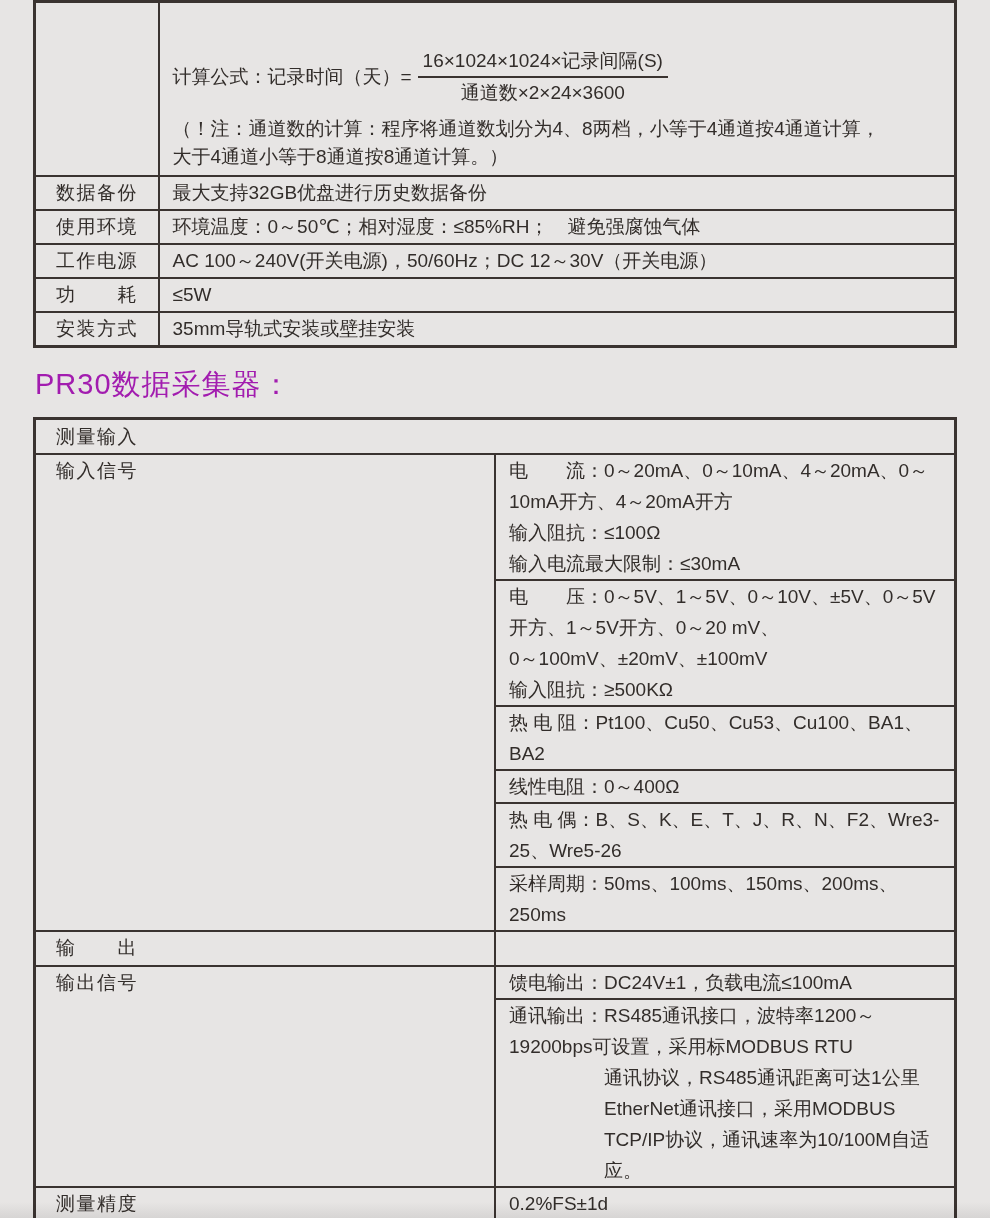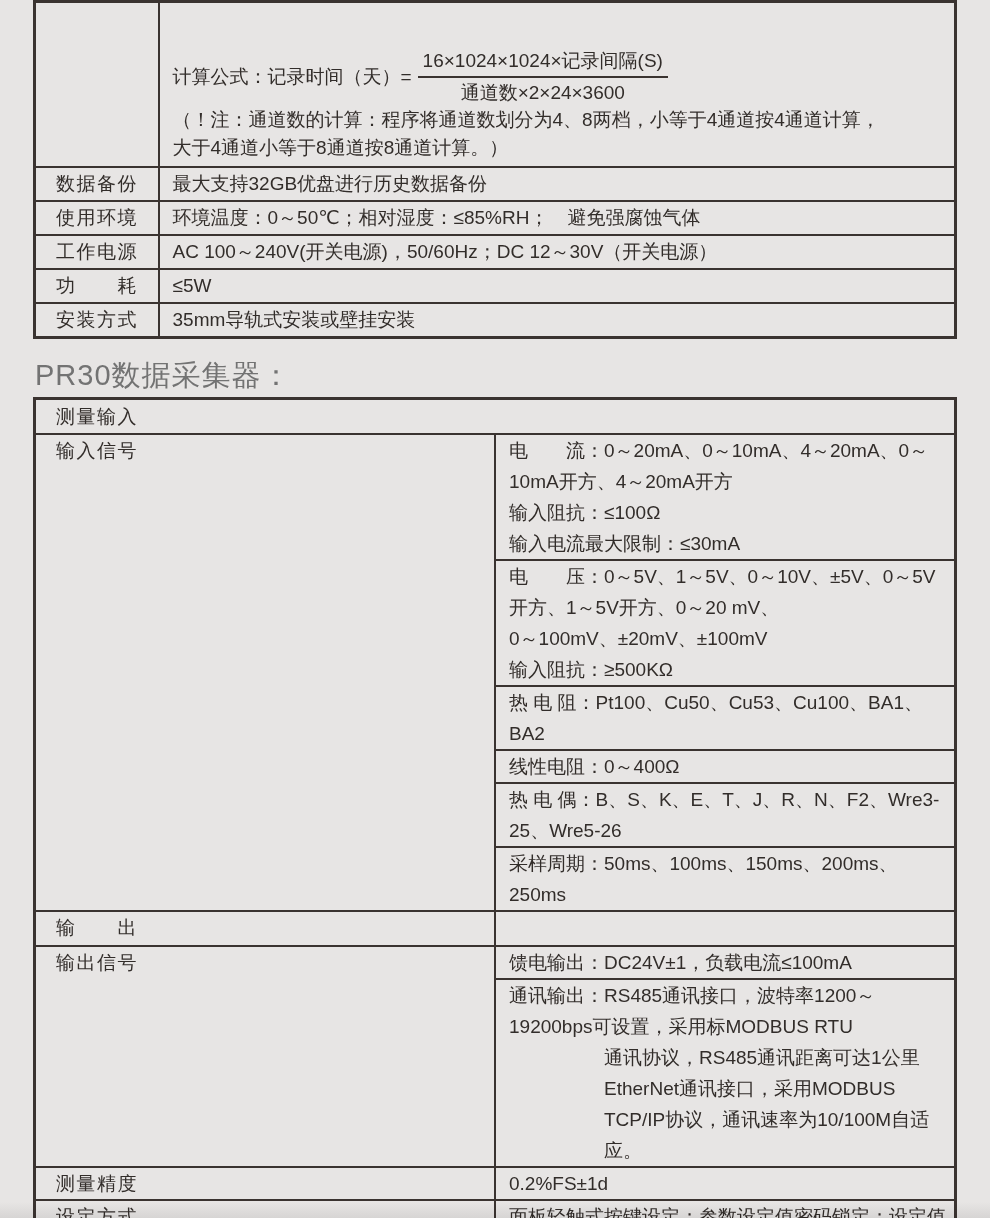--- a/index.html
+++ b/index.html
@@ -35,29 +35,29 @@
   td.value { padding: 0 8px 0 13px; }
   
   .t1 { border-top: none; }
   .t1 tr:first-child td { border-top: none; }
   .t1 td.label, .t1 td.value { line-height: 32px; }
   .formula-cell { padding: 6px 8px 4px 13px !important; }
   .formula { display: flex; align-items: center; line-height: 26px; margin-top: 39px; }
   .fraction { display: inline-block; text-align: center; margin-left: 6px; }
   .fraction .num { display: block; border-bottom: 2px solid #3a3330; padding: 0 5px 2px 5px; }
   .fraction .den { display: block; padding-top: 2px; }
-  .note { line-height: 28px; }
+  .note { margin-top: 9px; line-height: 28px; }
 
   
   h2.heading {
-    margin: 17px 0 1px 2px;
+    margin: 17px 0 12px 2px;
     font-size: 29px;
     font-weight: normal;
     letter-spacing: 1px;
-    color: #737373;
+    color: #a21caf;
   }
 
   
   .t2 td.label, .t2 td.value { line-height: 31px; }
   .t2 td.section { padding: 0 8px 0 20px; line-height: 33px; letter-spacing: 1.5px; }
   .t2 td.subwrap { padding: 0 !important; }
   .subrow { border-bottom: 2px solid #3a3330; padding: 0 8px 0 13px; }
   .subrow:last-child { border-bottom: none; }
   .line { line-height: 31px; }
   .line.indent { padding-left: 95px; }

